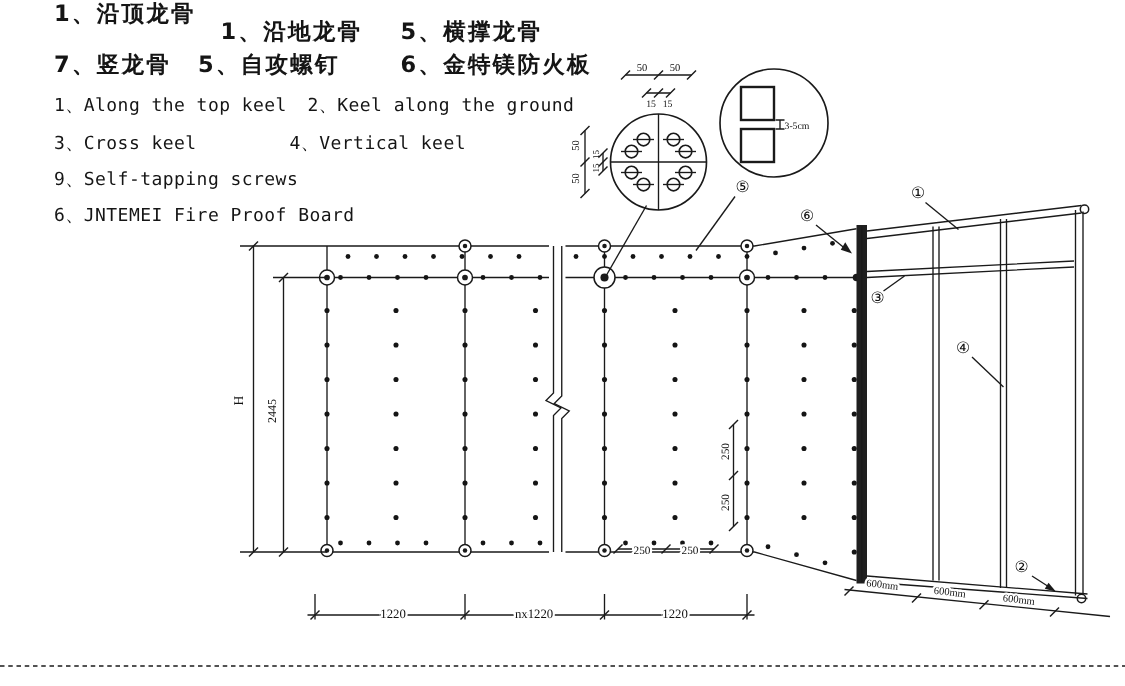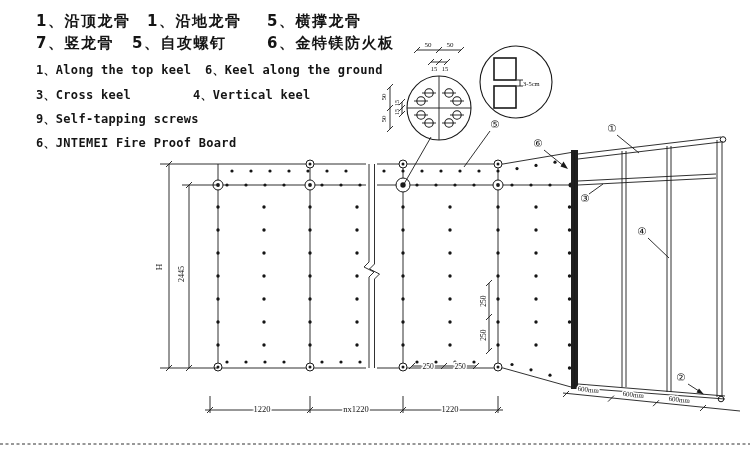--- a/index.html
+++ b/index.html
@@ -1,20 +1,20 @@
 <!DOCTYPE html>
 <html><head>
 <meta charset="utf-8">
 <style>
   *{margin:0;padding:0;box-sizing:border-box}
   html,body{width:750px;height:457px;background:#fff;overflow:hidden}
   body{position:relative;font-family:"Liberation Sans",sans-serif;color:#111}
   .lg{position:absolute;white-space:nowrap;color:#151515}
   .cn{font-family:"DejaVu Sans",sans-serif;font-size:15px;font-weight:600;letter-spacing:1.5px}
-  .en{font-family:"DejaVu Sans Mono","Liberation Mono",monospace;font-size:12px;font-weight:700;letter-spacing:.3px}
+  .en{font-family:"DejaVu Sans Mono","Liberation Mono",monospace;font-size:12px;font-weight:400;letter-spacing:.3px}
   svg{position:absolute;left:0;top:0}
   svg line,svg path{stroke:#1a1a1a;stroke-width:.9;fill:none}
   svg text{fill:#111;font-family:"Liberation Serif",serif}
   .halo{paint-order:stroke;stroke:#fff;stroke-width:3px;fill:#111}
   .callout{font-family:"DejaVu Sans",sans-serif}
 </style>
 </head>
 <body>
 
 <svg width="750" height="457" viewBox="0 0 750 457">
@@ -294,26 +294,26 @@
     <path d="M563,393 L740,411"></path>
     <text class="halo" transform="translate(588,392) rotate(6.5)" text-anchor="middle" font-size="7">600mm</text>
     <text class="halo" transform="translate(633,397) rotate(6.5)" text-anchor="middle" font-size="7">600mm</text>
     <text class="halo" transform="translate(679,402) rotate(6.5)" text-anchor="middle" font-size="7">600mm</text>
   </g>
 
   <line x1="0" y1="444" x2="750" y2="444" stroke="#79bfae" stroke-width="3" stroke-dasharray="3,2.5"></line>
 </svg>
 
 <div>
-  <span class="lg cn" style="left:36px;top:12px">1、沿顶龙骨</span>
+  <span class="lg cn" style="left:36px;top:0">1、沿顶龙骨</span>
   <span class="lg cn" style="left:147px;top:12px">1、沿地龙骨</span>
   <span class="lg cn" style="left:267px;top:12px">5、横撑龙骨</span>
   <span class="lg cn" style="left:36px;top:34px">7、竖龙骨</span>
   <span class="lg cn" style="left:132px;top:34px">5、自攻螺钉</span>
   <span class="lg cn" style="left:267px;top:34px">6、金特镁防火板</span>
 
   <span class="lg en" style="left:36px;top:62px">1、Along the top keel</span>
-  <span class="lg en" style="left:205px;top:62px">6、Keel along the ground</span>
+  <span class="lg en" style="left:205px;top:62px">2、Keel along the ground</span>
   <span class="lg en" style="left:36px;top:87px">3、Cross keel</span>
   <span class="lg en" style="left:193px;top:87px">4、Vertical keel</span>
   <span class="lg en" style="left:36px;top:111px">9、Self-tapping screws</span>
   <span class="lg en" style="left:36px;top:135px">6、JNTEMEI Fire Proof Board</span>
 </div>
 
 </body></html>

